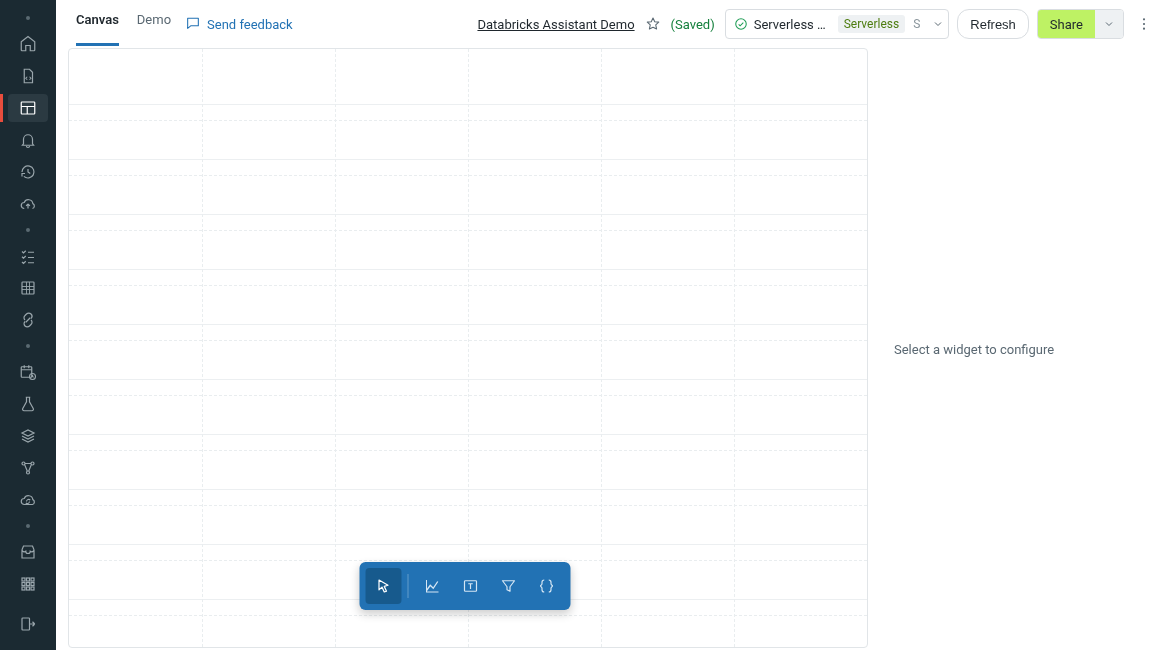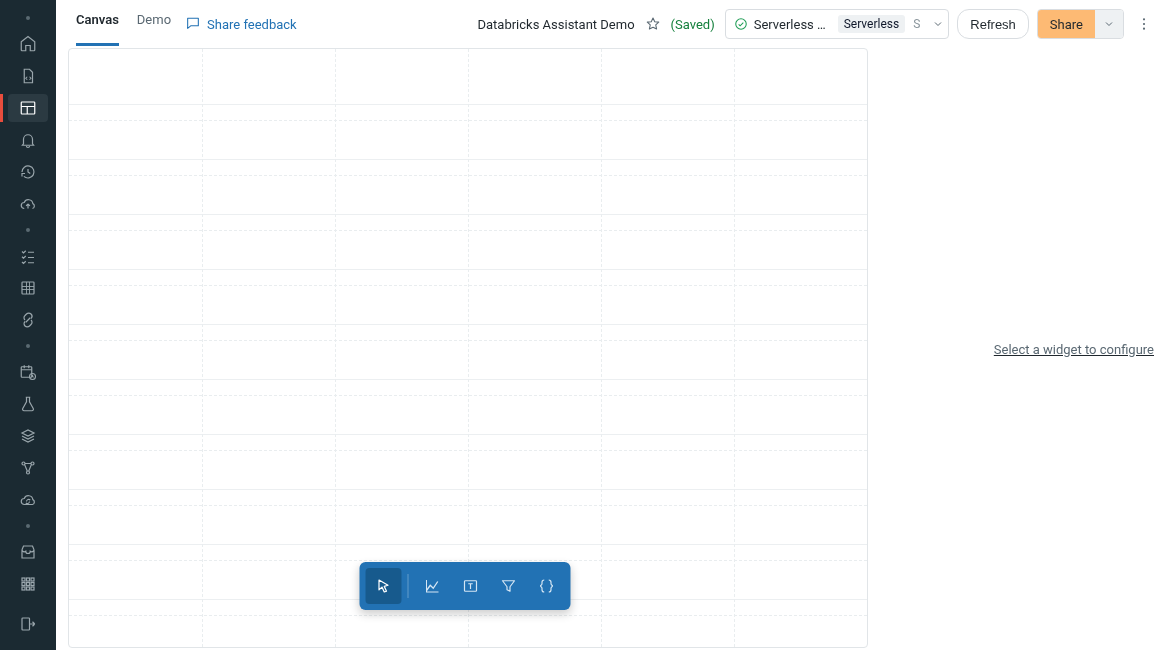--- a/index.html
+++ b/index.html
@@ -76,21 +76,21 @@
   .tab.active { color: #1f272d; font-weight: 600; border-bottom-color: #2272b4; }
   .feedback {
     display: flex; align-items: center; gap: 6px;
     color: #2272b4; font-size: 13px;
     margin-left: 14px;
     cursor: pointer;
   }
   .feedback svg { width: 16px; height: 16px; }
   .header-gap { flex: 1; }
   .title {
-    font-size: 13px; color: #1f272d; margin-right: 10px;
+    font-size: 13px; color: #1f272d; margin-right: 10px; text-decoration: underline;
   }
   .star { color: #5a6872; margin-right: 10px; display:flex; }
   .star svg { width: 16px; height: 16px; }
   .saved { color: #15803d; margin-right: 10px; }
   .compute-pill {
     display: inline-flex; align-items: center;
     border: 1px solid #d9dde1; border-radius: 4px;
     height: 30px;
     padding: 0 4px 0 8px;
     gap: 6px;
@@ -99,21 +99,21 @@
     max-width: 250px;
   }
   .compute-pill .status-ok { color: #1f9d55; display: flex; }
   .compute-pill .status-ok svg { width: 14px; height: 14px; }
   .compute-pill .trunc {
     max-width: 78px; overflow: hidden; white-space: nowrap; text-overflow: ellipsis;
     color: #1f272d;
   }
   .compute-pill .chip {
     background: #eef1f3; border-radius: 3px;
-    padding: 2px 6px; font-size: 12px; color: #0f172a;
+    padding: 2px 6px; font-size: 12px; color: #4d7c0f;
   }
   .compute-pill .letter {
     color: #8a959c; font-size: 12px; margin-left: 2px;
   }
   .compute-pill .chev { color: #5a6872; display:flex; margin-left: 6px;}
   .compute-pill .chev svg { width: 12px; height: 12px; }
   .btn {
     border: 1px solid #d9dde1; border-radius: 12px;
     background: #fff; color: #1f272d;
     height: 30px; padding: 0 12px;
@@ -121,21 +121,21 @@
     display: inline-flex; align-items: center;
   }
   .btn + .btn-group, .btn + .btn { margin-left: 8px; }
   .btn-group {
     display: inline-flex; border: 1px solid #d9dde1; border-radius: 4px; overflow: hidden;
     height: 30px;
   }
   .btn-group .seg {
     display: inline-flex; align-items: center; justify-content: center;
     padding: 0 12px; font-size: 13px; color: #1f272d; cursor: pointer;
-    background:#fdba74;
+    background:#bef264;
   }
   .btn-group .seg.dropdown { background: #eef1f3; padding: 0 8px; color:#5a6872;}
   .btn-group .seg.dropdown svg { width: 12px; height: 12px; }
   .kebab {
     width: 28px; height: 28px;
     display: inline-flex; align-items: center; justify-content: center;
     color: #5a6872; margin-left: 6px; cursor: pointer;
   }
   .kebab svg { width: 16px; height: 16px; }
 
@@ -202,23 +202,22 @@
     width: 1px; height: 24px; background: rgba(255,255,255,0.3);
     margin: 0 4px;
   }
   .float-toolbar svg { width: 18px; height: 18px; }
 
   
   .rightpanel {
     flex: 1;
     display: flex;
     align-items: center;
-    justify-content: flex-end;
+    justify-content: flex-start;
     padding: 20px;
-    text-decoration: underline;
   }
   .rightpanel .placeholder {
     color: #5a6872;
     font-size: 13px;
   }
 </style>
 </head>
 <body>
 
 <svg width="0" height="0" style="position:absolute">
@@ -432,21 +431,21 @@
 
 <div class="header">
   <div class="tabs">
     <div class="tab active">Canvas</div>
     <div class="tab">Demo</div>
   </div>
   <div class="feedback">
     <span><svg viewBox="0 0 24 24">
           <use href="#i-chat"></use>
         </svg></span>
-    <span>Share feedback</span>
+    <span>Send feedback</span>
   </div>
   <div class="header-gap"></div>
   <div class="title">Databricks Assistant Demo</div>
   <div class="star">
       <svg viewBox="0 0 24 24">
         <use href="#i-star"></use>
       </svg>
     </div>
   <div class="saved">(Saved)</div>
   <div class="compute-pill">

